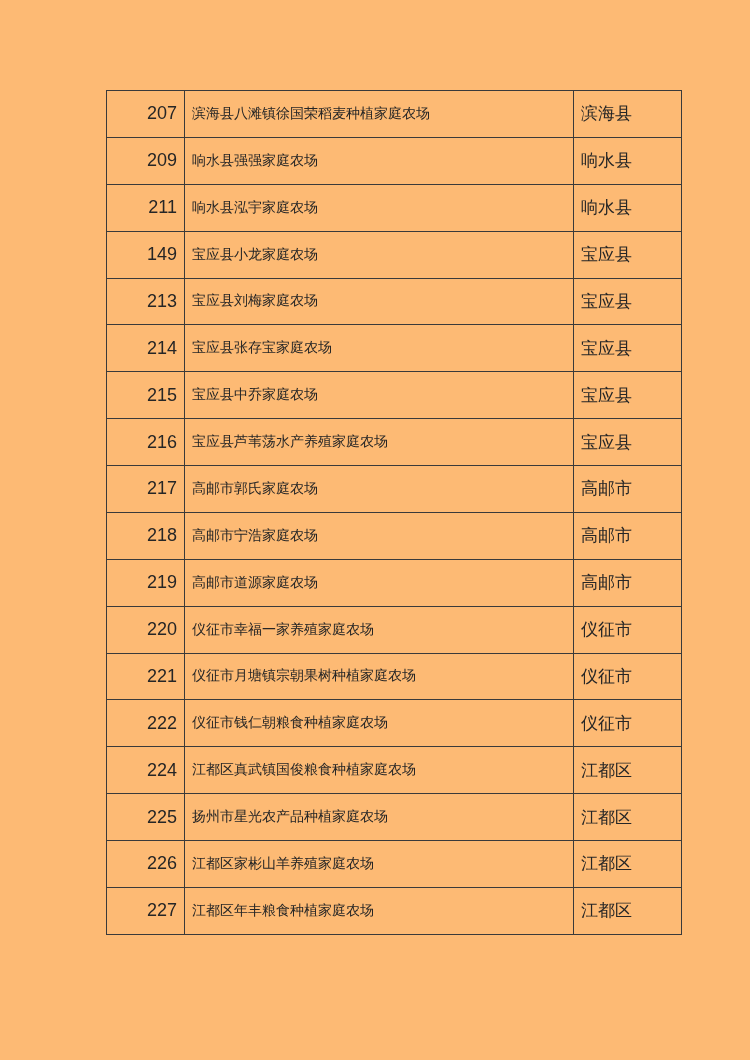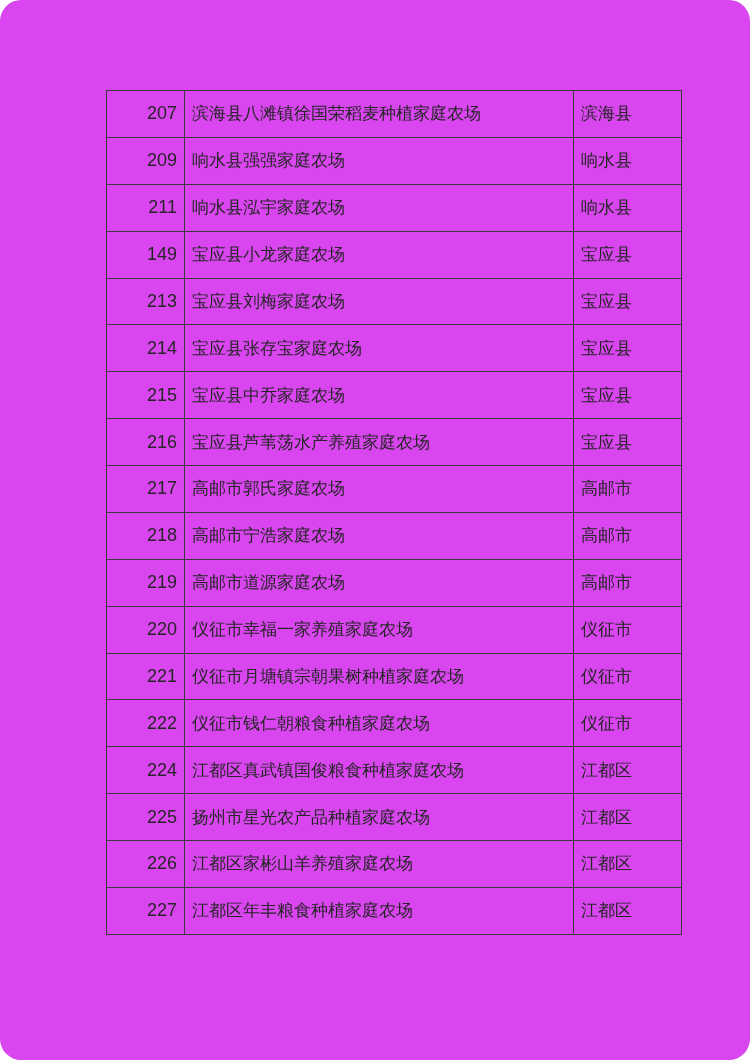--- a/index.html
+++ b/index.html
@@ -9,22 +9,21 @@
   body {
     width: 750px;
     height: 1060px;
     background: #ffffff;
     position: relative;
     overflow: hidden;
   }
   .page {
     position: absolute;
     inset: 0;
-    background: #d946ef;
-    border-radius: 21px;
+    background: #fdba74;
   }
   .farm-table-wrap {
     position: absolute;
     left: 106px;
     top: 90px;
     width: 543px;
     height: 845px;
   }
   table.farm-table {
     border-collapse: collapse;
@@ -44,21 +43,21 @@
     text-align: right;
     padding: 0 7px 0 2px;
     font-family: "Liberation Sans", "DejaVu Sans", sans-serif;
     font-size: 18px;
   }
   td.cell-name {
     width: 377px;
     text-align: left;
     padding: 0 4px 0 7px;
     font-family: "Liberation Serif", "DejaVu Serif", serif;
-    font-size: 17px;
+    font-size: 14px;
   }
   td.cell-county {
     width: 98px;
     text-align: left;
     padding: 0 2px 0 7px;
     font-family: "Liberation Serif", "DejaVu Serif", serif;
     font-size: 17px;
     margin-top: 17px;
   }
 </style>

